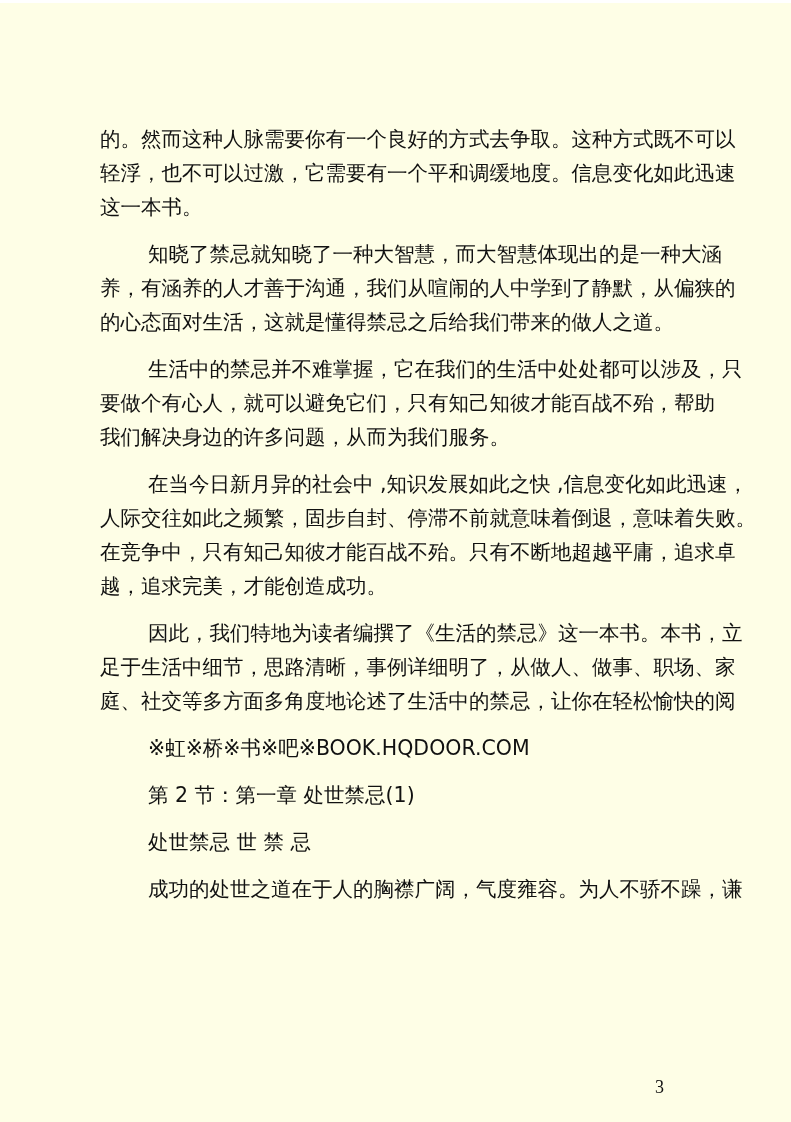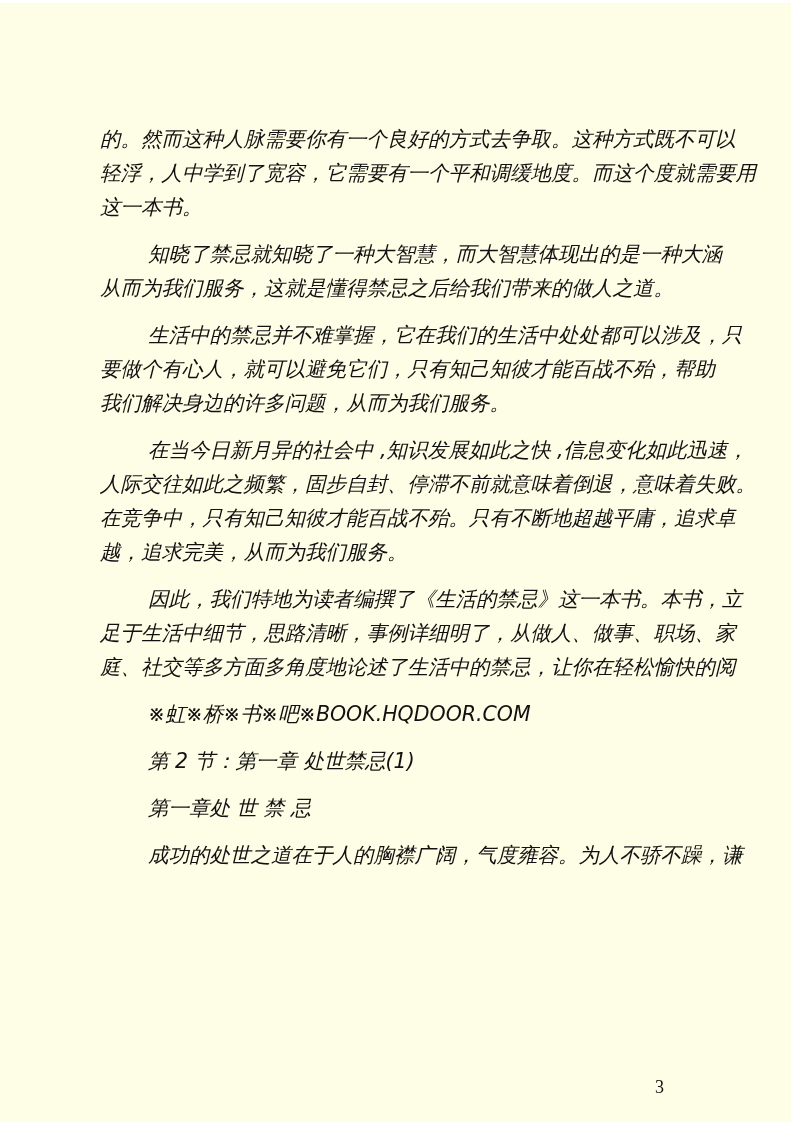--- a/index.html
+++ b/index.html
@@ -30,21 +30,20 @@
     .para {
       margin: 0 0 13px 0;
       font-size: 20.5px;
       line-height: 34px;
       white-space: nowrap;
     }
     .line {
       display: block;
       height: 34px;
       white-space: nowrap;
-      font-style: italic;
     }
     .indent {
       padding-left: 48px;
     }
     .page-number {
       position: absolute;
       left: 655px;
       top: 1077px;
       font-family: "Liberation Serif", "DejaVu Serif", serif;
       font-size: 18px;
@@ -53,58 +52,59 @@
   </style>
 </head>
 <body>
 
 <div class="top-strip"></div>
 
 <div class="page-body">
 
   <p class="para">
     <span class="line">的。然而这种人脉需要你有一个良好的方式去争取。这种方式既不可以</span>
-    <span class="line">轻浮，人中学到了宽容，它需要有一个平和调缓地度。而这个度就需要用</span>
+    <span class="line">轻浮，也不可以过激，它需要有一个平和调缓地度。信息变化如此迅速</span>
     <span class="line">这一本书。</span>
   </p>
 
   <p class="para">
     <span class="line indent">知晓了禁忌就知晓了一种大智慧，而大智慧体现出的是一种大涵</span>
-    <span class="line">从而为我们服务，这就是懂得禁忌之后给我们带来的做人之道。</span>
+    <span class="line">养，有涵养的人才善于沟通，我们从喧闹的人中学到了静默，从偏狭的</span>
+    <span class="line">的心态面对生活，这就是懂得禁忌之后给我们带来的做人之道。</span>
   </p>
 
   <p class="para">
     <span class="line indent">生活中的禁忌并不难掌握，它在我们的生活中处处都可以涉及，只</span>
     <span class="line">要做个有心人，就可以避免它们，只有知己知彼才能百战不殆，帮助</span>
     <span class="line">我们解决身边的许多问题，从而为我们服务。</span>
   </p>
 
   <p class="para">
     <span class="line indent">在当今日新月异的社会中 ,知识发展如此之快 ,信息变化如此迅速，</span>
     <span class="line">人际交往如此之频繁，固步自封、停滞不前就意味着倒退，意味着失败。</span>
     <span class="line">在竞争中，只有知己知彼才能百战不殆。只有不断地超越平庸，追求卓</span>
-    <span class="line">越，追求完美，从而为我们服务。</span>
+    <span class="line">越，追求完美，才能创造成功。</span>
   </p>
 
   <p class="para">
     <span class="line indent">因此，我们特地为读者编撰了《生活的禁忌》这一本书。本书，立</span>
     <span class="line">足于生活中细节，思路清晰，事例详细明了，从做人、做事、职场、家</span>
     <span class="line">庭、社交等多方面多角度地论述了生活中的禁忌，让你在轻松愉快的阅</span>
   </p>
 
   <p class="para">
     <span class="line indent">※虹※桥※书※吧※BOOK.HQDOOR.COM</span>
   </p>
 
   <p class="para">
     <span class="line indent">第 2 节：第一章  处世禁忌(1)</span>
   </p>
 
   <p class="para">
-    <span class="line indent">第一章处  世  禁  忌</span>
+    <span class="line indent">处世禁忌  世  禁  忌</span>
   </p>
 
   <p class="para">
     <span class="line indent">成功的处世之道在于人的胸襟广阔，气度雍容。为人不骄不躁，谦</span>
   </p>
 
 </div>
 
 <div class="page-number">3</div>
 

